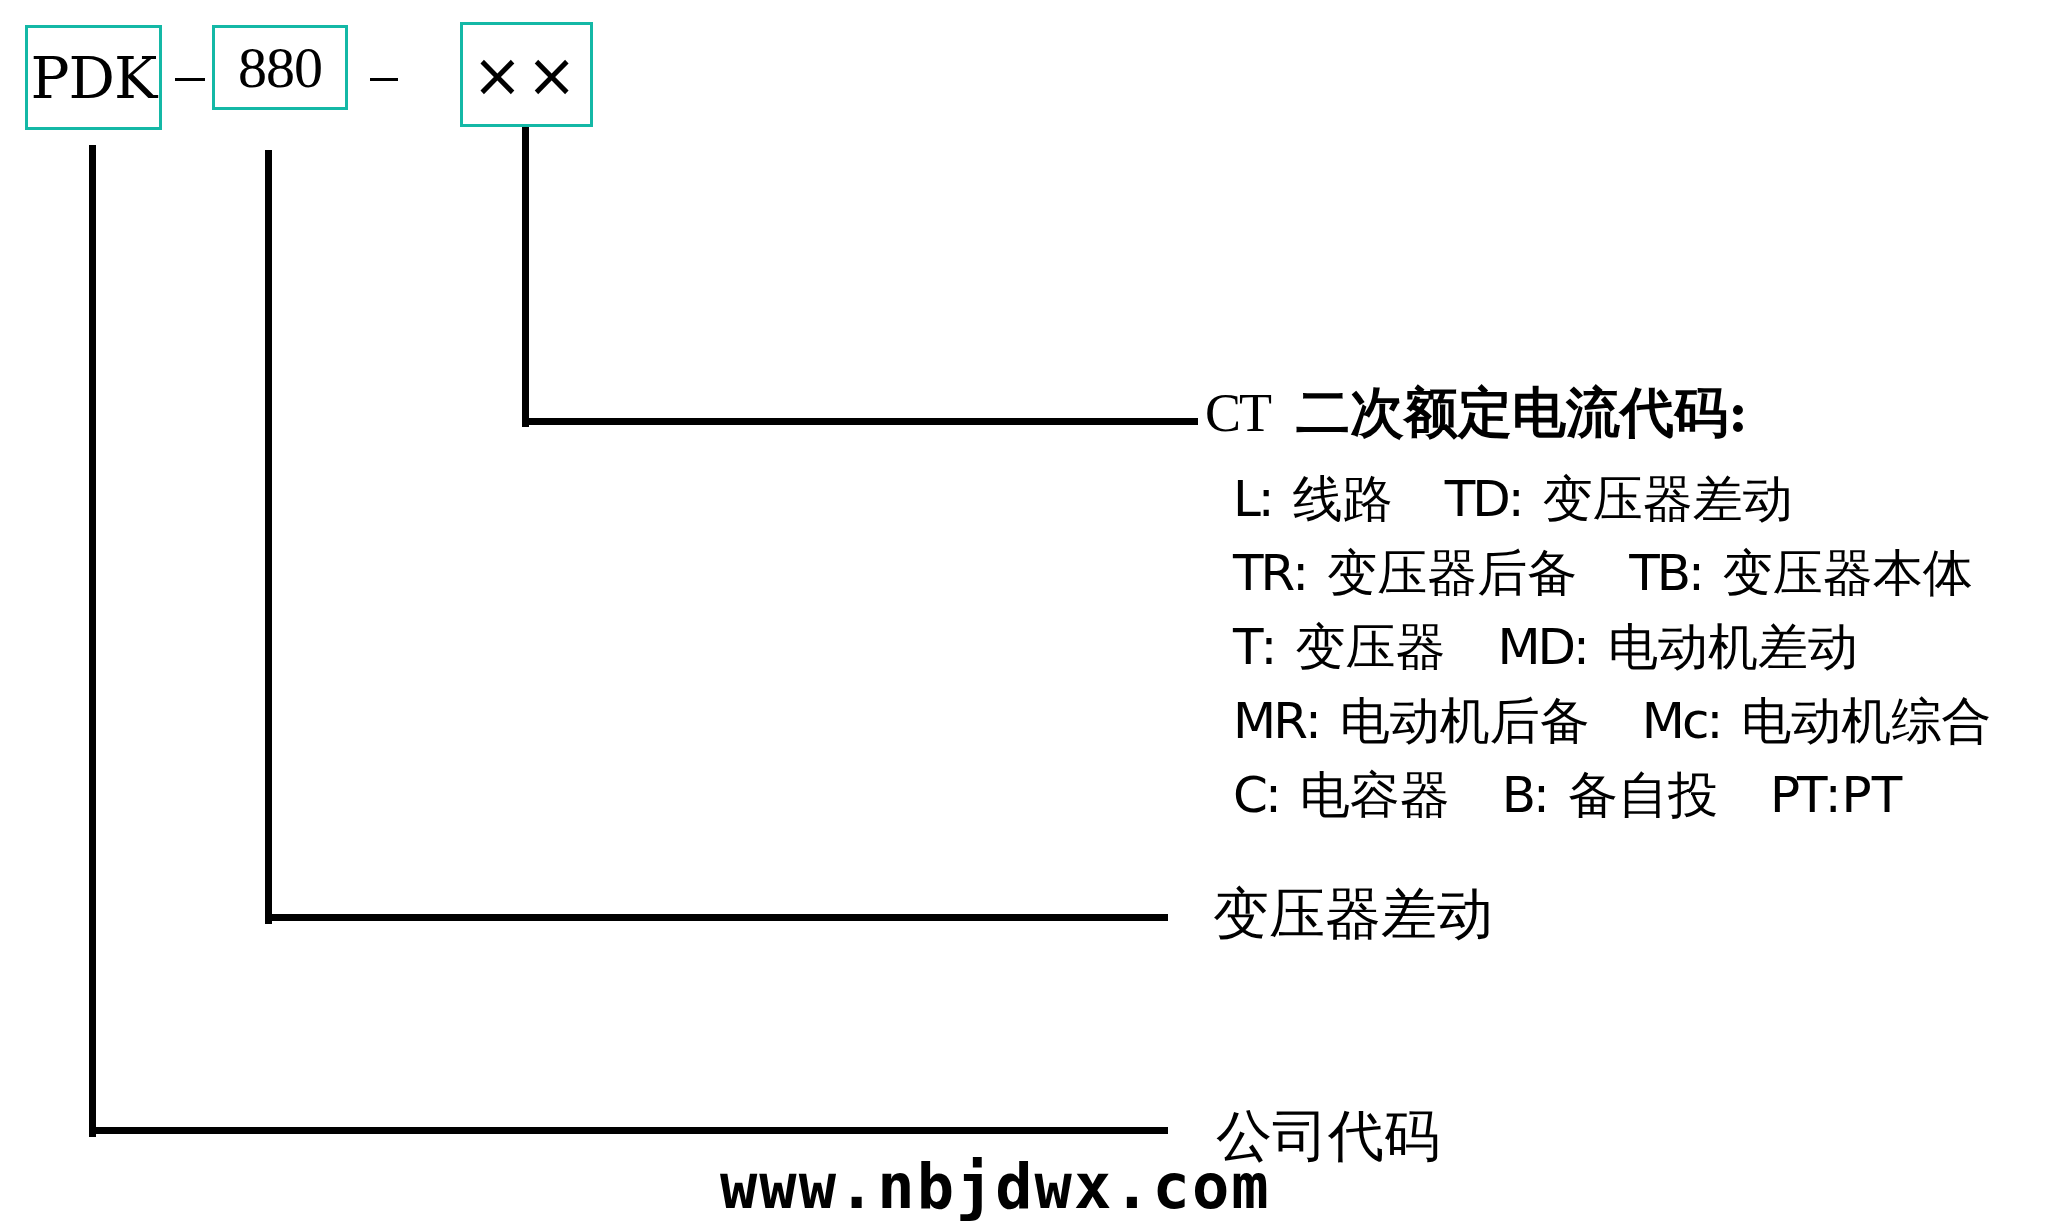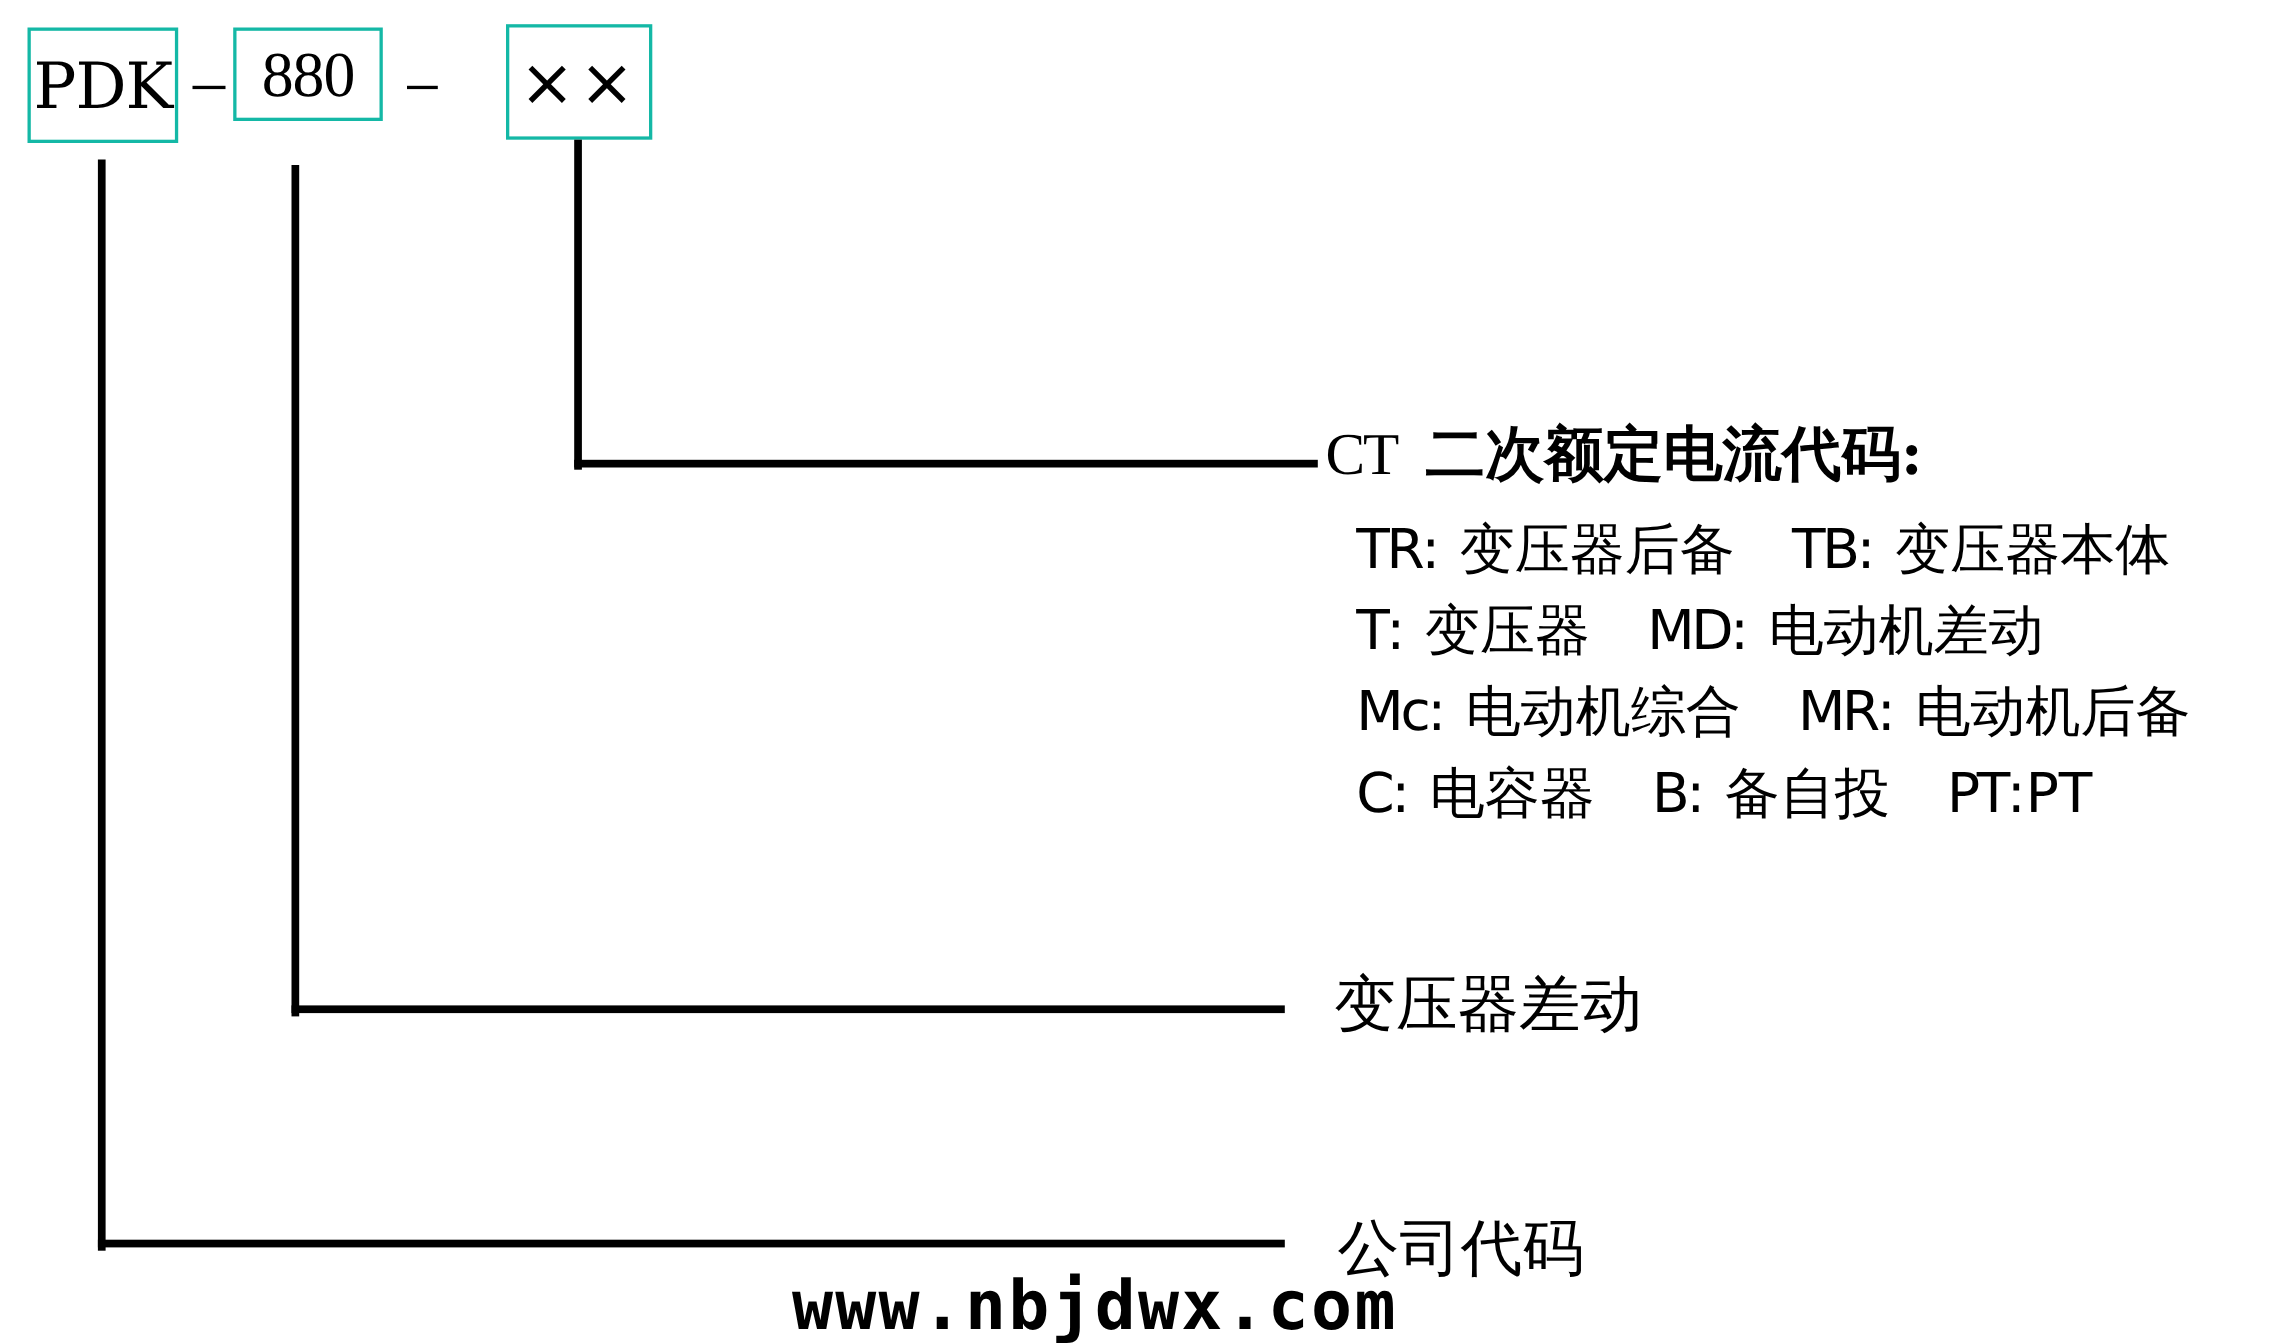--- a/index.html
+++ b/index.html
@@ -44,30 +44,34 @@
 
 <div class="vline" style="left:89px; top:145px; height:992px;"></div>
 <div class="hline" style="left:89px; top:1127px; width:1079px;"></div>
 
 <div class="label title-ct" style="left:1205px; top:385px;">
   <span class="ct-prefix">CT</span><span>二次额定电流代码:</span>
 </div>
 
 <div class="legend">
   <div class="legend-row">
+    <span class="legend-item"><span class="legend-code">L</span><span class="legend-sep">:</span><span>线路</span></span>
+    <span class="legend-item"><span class="legend-code">TD</span><span class="legend-sep">:</span><span>变压器差动</span></span>
+  </div>
+  <div class="legend-row">
     <span class="legend-item"><span class="legend-code">TR</span><span class="legend-sep">:</span><span>变压器后备</span></span>
     <span class="legend-item"><span class="legend-code">TB</span><span class="legend-sep">:</span><span>变压器本体</span></span>
   </div>
   <div class="legend-row">
     <span class="legend-item"><span class="legend-code">T</span><span class="legend-sep">:</span><span>变压器</span></span>
     <span class="legend-item"><span class="legend-code">MD</span><span class="legend-sep">:</span><span>电动机差动</span></span>
   </div>
   <div class="legend-row">
+    <span class="legend-item"><span class="legend-code">MR</span><span class="legend-sep">:</span><span>电动机后备</span></span>
     <span class="legend-item"><span class="legend-code">Mc</span><span class="legend-sep">:</span><span>电动机综合</span></span>
-    <span class="legend-item"><span class="legend-code">MR</span><span class="legend-sep">:</span><span>电动机后备</span></span>
   </div>
   <div class="legend-row">
     <span class="legend-item"><span class="legend-code">C</span><span class="legend-sep">:</span><span>电容器</span></span>
     <span class="legend-item"><span class="legend-code">B</span><span class="legend-sep">:</span><span>备自投</span></span>
     <span class="legend-item"><span class="legend-code">PT</span><span>:</span><span>PT</span></span>
   </div>
 </div>
 
 <div class="label side-label" style="left:1213px; top:886px;">变压器差动</div>
 <div class="label side-label" style="left:1216px; top:1108px;">公司代码</div>

